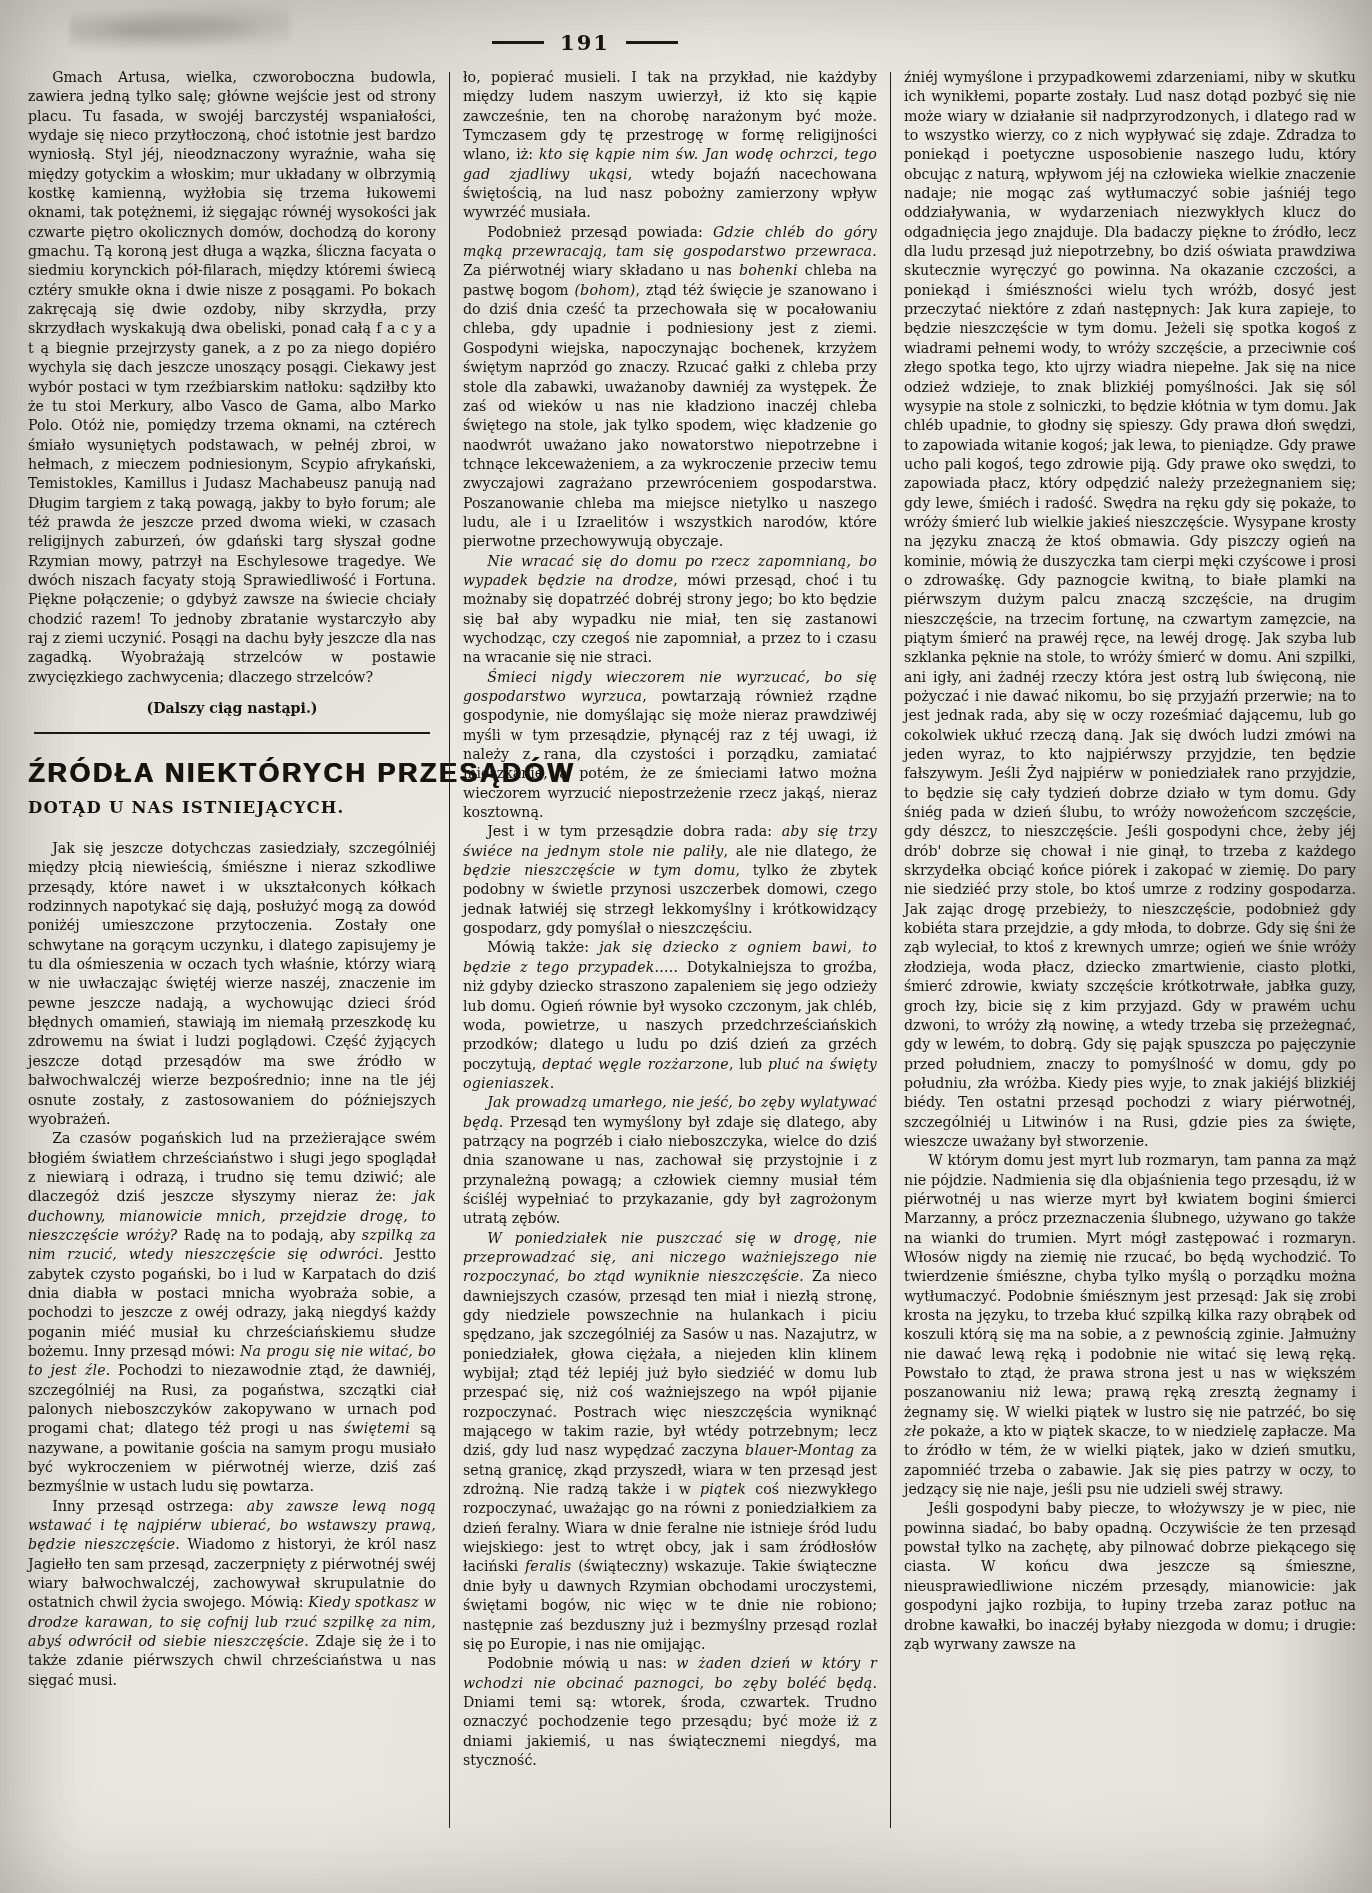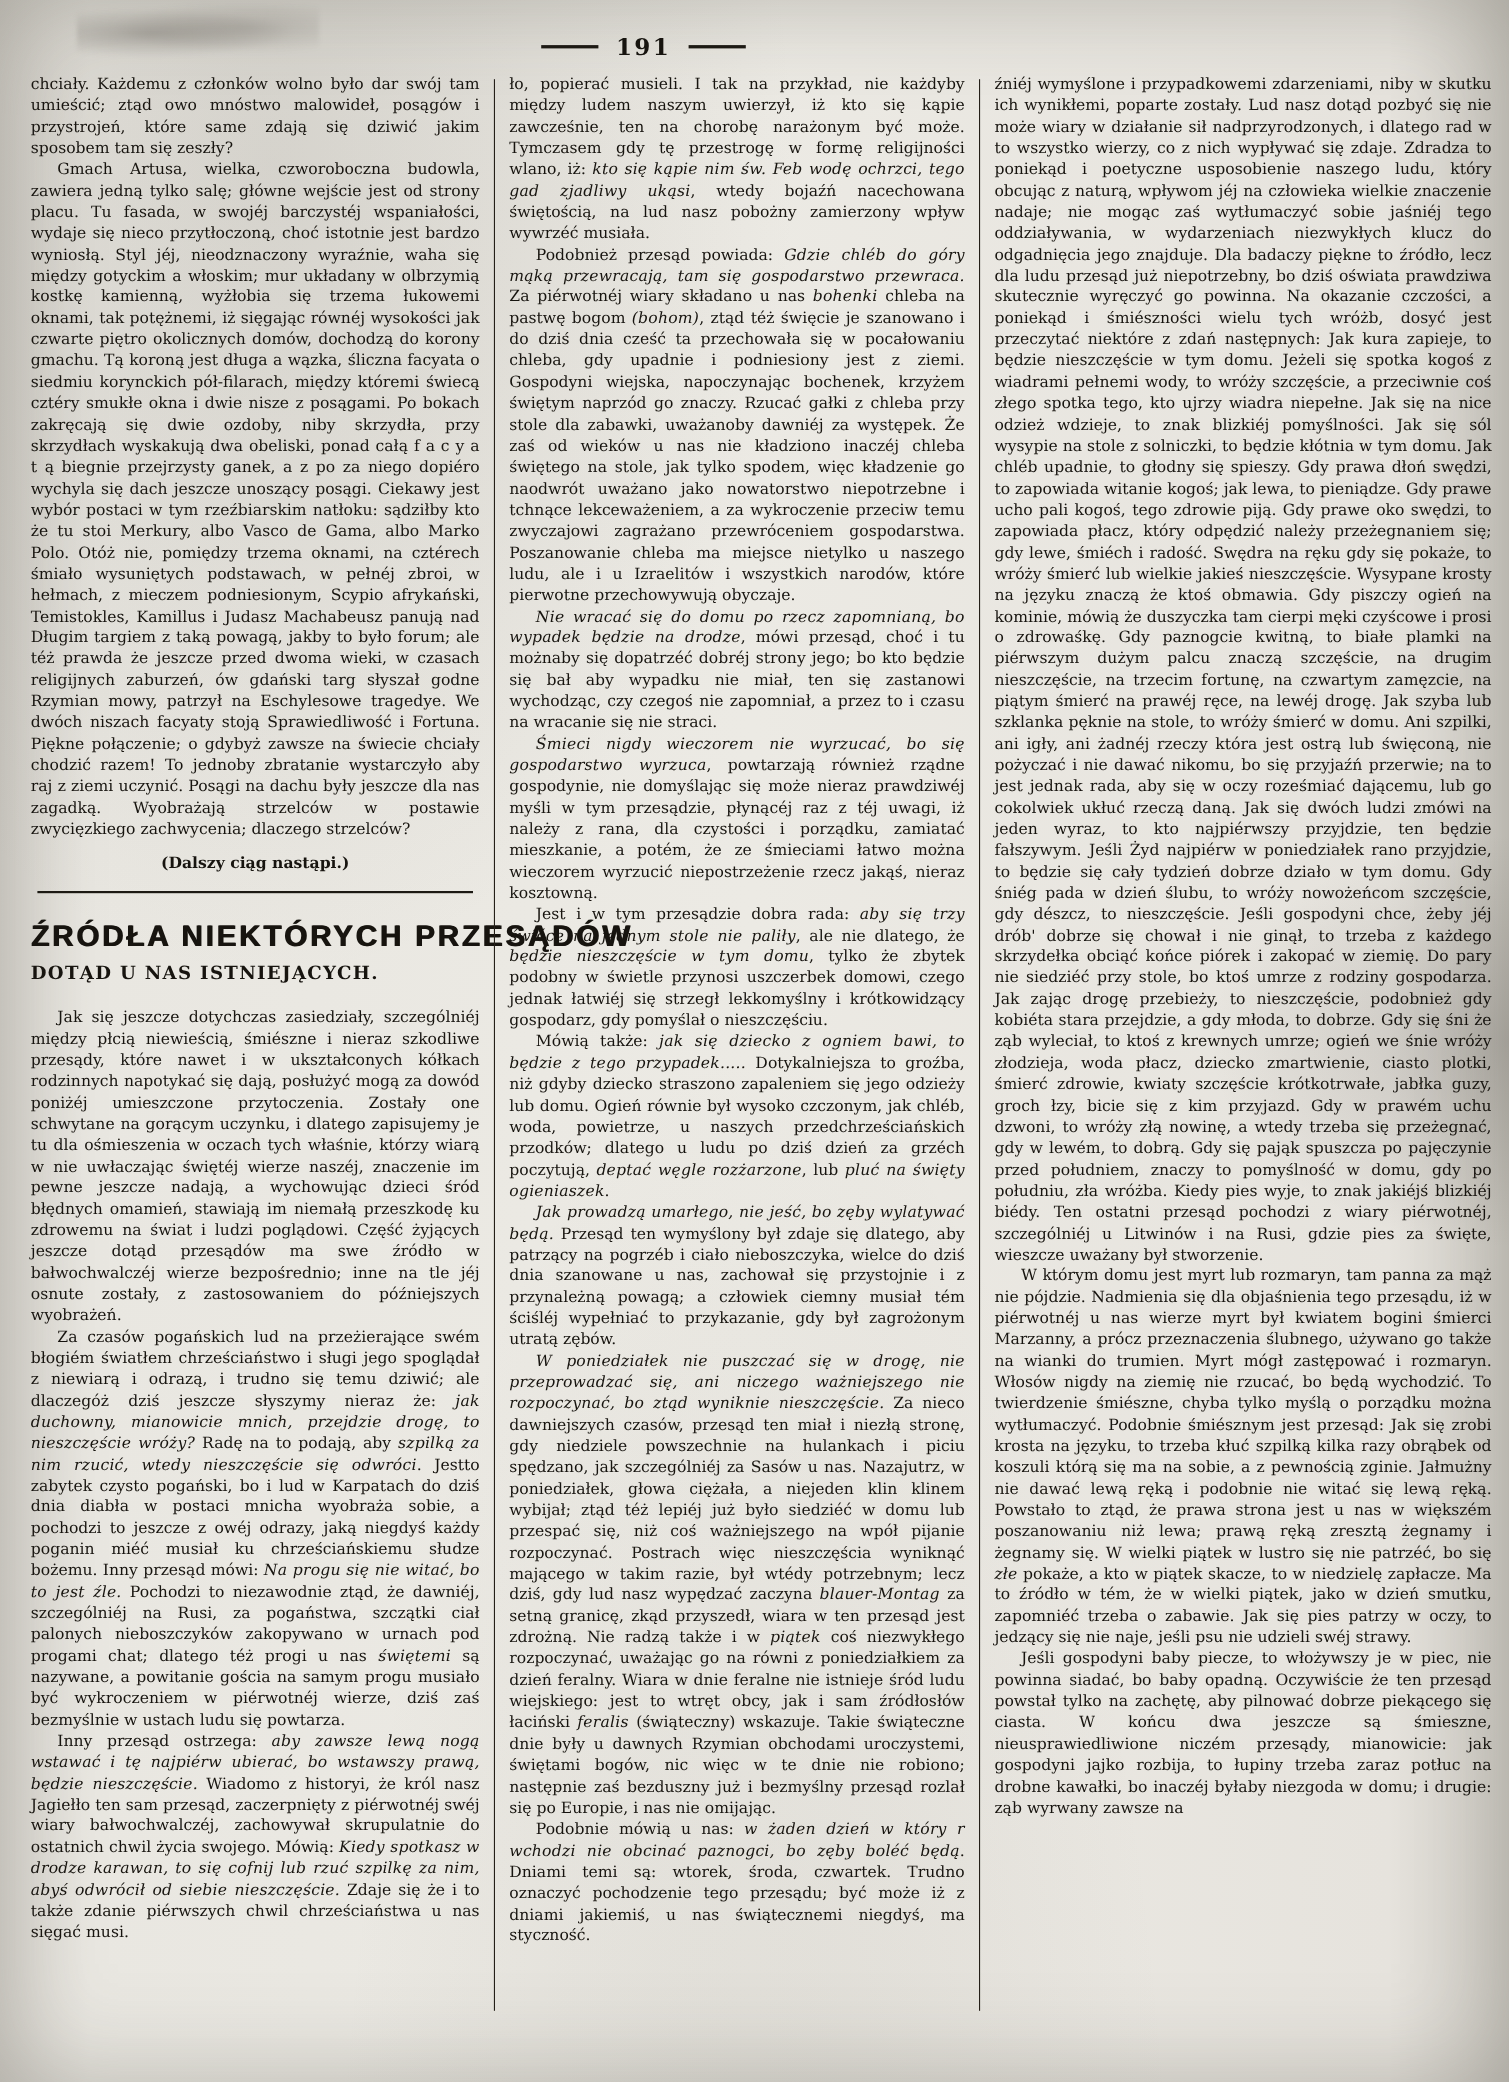--- a/index.html
+++ b/index.html
@@ -64,33 +64,32 @@
   <div class="smudge"></div>
 
   <div class="pageno-wrap">
     <div class="pageno-dash"></div>
     <div class="pageno">191</div>
     <div class="pageno-dash"></div>
   </div>
 
   <div class="cols">
     <div class="col col-1">
-        <p class="pc">chciały. Każdemu z członków wolno było dar swój tam umieścić; ztąd owo mnóstwo malowideł, posągów i przystrojeń, które same zdają się dziwić jakim sposobem tam się zeszły?</p>
         <p class="p">Gmach Artusa, wielka, czworoboczna budowla, zawiera jedną tylko salę; główne wejście jest od strony placu. Tu fasada, w swojéj barczystéj wspaniałości, wydaje się nieco przytłoczoną, choć istotnie jest bardzo wyniosłą. Styl jéj, nieodznaczony wyraźnie, waha się między gotyckim a włoskim; mur układany w olbrzymią kostkę kamienną, wyżłobia się trzema łukowemi oknami, tak potężnemi, iż sięgając równéj wysokości jak czwarte piętro okolicznych domów, dochodzą do korony gmachu. Tą koroną jest długa a wązka, śliczna facyata o siedmiu korynckich pół-filarach, między któremi świecą cztéry smukłe okna i dwie nisze z posągami. Po bokach zakręcają się dwie ozdoby, niby skrzydła, przy skrzydłach wyskakują dwa obeliski, ponad całą f a c y a t ą biegnie przejrzysty ganek, a z po za niego dopiéro wychyla się dach jeszcze unoszący posągi. Ciekawy jest wybór postaci w tym rzeźbiarskim natłoku: sądziłby kto że tu stoi Merkury, albo Vasco de Gama, albo Marko Polo. Otóż nie, pomiędzy trzema oknami, na cztérech śmiało wysuniętych podstawach, w pełnéj zbroi, w hełmach, z mieczem podniesionym, Scypio afrykański, Temistokles, Kamillus i Judasz Machabeusz panują nad Długim targiem z taką powagą, jakby to było forum; ale téż prawda że jeszcze przed dwoma wieki, w czasach religijnych zaburzeń, ów gdański targ słyszał godne Rzymian mowy, patrzył na Eschylesowe tragedye. We dwóch niszach facyaty stoją Sprawiedliwość i Fortuna. Piękne połączenie; o gdybyż zawsze na świecie chciały chodzić razem! To jednoby zbratanie wystarczyło aby raj z ziemi uczynić. Posągi na dachu były jeszcze dla nas zagadką. Wyobrażają strzelców w postawie zwycięzkiego zachwycenia; dlaczego strzelców?</p>
         <p class="note">(Dalszy ciąg nastąpi.)</p>
         <div class="rule"></div>
         <h2 class="h1">ŹRÓDŁA NIEKTÓRYCH PRZESĄDÓW</h2>
         <h3 class="h2">DOTĄD U NAS ISTNIEJĄCYCH.</h3>
         <p class="p">Jak się jeszcze dotychczas zasiedziały, szczególniéj między płcią niewieścią, śmiészne i nieraz szkodliwe przesądy, które nawet i w ukształconych kółkach rodzinnych napotykać się dają, posłużyć mogą za dowód poniżéj umieszczone przytoczenia. Zostały one schwytane na gorącym uczynku, i dlatego zapisujemy je tu dla ośmieszenia w oczach tych właśnie, którzy wiarą w nie uwłaczając świętéj wierze naszéj, znaczenie im pewne jeszcze nadają, a wychowując dzieci śród błędnych omamień, stawiają im niemałą przeszkodę ku zdrowemu na świat i ludzi poglądowi. Część żyjących jeszcze dotąd przesądów ma swe źródło w bałwochwalczéj wierze bezpośrednio; inne na tle jéj osnute zostały, z zastosowaniem do późniejszych wyobrażeń.</p>
         <p class="p">Za czasów pogańskich lud na przeżierające swém błogiém światłem chrześciaństwo i sługi jego spoglądał z niewiarą i odrazą, i trudno się temu dziwić; ale dlaczegóż dziś jeszcze słyszymy nieraz że: <i>jak duchowny, mianowicie mnich, przejdzie drogę, to nieszczęście wróży?</i> Radę na to podają, aby <i>szpilką za nim rzucić, wtedy nieszczęście się odwróci</i>. Jestto zabytek czysto pogański, bo i lud w Karpatach do dziś dnia diabła w postaci mnicha wyobraża sobie, a pochodzi to jeszcze z owéj odrazy, jaką niegdyś każdy poganin miéć musiał ku chrześciańskiemu słudze bożemu. Inny przesąd mówi: <i>Na progu się nie witać, bo to jest źle.</i> Pochodzi to niezawodnie ztąd, że dawniéj, szczególniéj na Rusi, za pogaństwa, szczątki ciał palonych nieboszczyków zakopywano w urnach pod progami chat; dlatego téż progi u nas <i>świętemi</i> są nazywane, a powitanie gościa na samym progu musiało być wykroczeniem w piérwotnéj wierze, dziś zaś bezmyślnie w ustach ludu się powtarza.</p>
         <p class="p">Inny przesąd ostrzega: <i>aby zawsze lewą nogą wstawać i tę najpiérw ubierać, bo wstawszy prawą, będzie nieszczęście.</i> Wiadomo z historyi, że król nasz Jagiełło ten sam przesąd, zaczerpnięty z piérwotnéj swéj wiary bałwochwalczéj, zachowywał skrupulatnie do ostatnich chwil życia swojego. Mówią: <i>Kiedy spotkasz w drodze karawan, to się cofnij lub rzuć szpilkę za nim, abyś odwrócił od siebie nieszczęście.</i> Zdaje się że i to także zdanie piérwszych chwil chrześciaństwa u nas sięgać musi.</p>
       </div>
     <div class="vrule vrule-1"></div>
     <div class="col col-2">
-        <p class="pc">ło, popierać musieli. I tak na przykład, nie każdyby między ludem naszym uwierzył, iż kto się kąpie zawcześnie, ten na chorobę narażonym być może. Tymczasem gdy tę przestrogę w formę religijności wlano, iż: <i>kto się kąpie nim św. Feb wodę ochrzci, tego gad zjadliwy ukąsi</i>, wtedy bojaźń nacechowana świętością, na lud nasz pobożny zamierzony wpływ wywrzéć musiała.</p>
+        <p class="pc">ło, popierać musieli. I tak na przykład, nie każdyby między ludem naszym uwierzył, iż kto się kąpie zawcześnie, ten na chorobę narażonym być może. Tymczasem gdy tę przestrogę w formę religijności wlano, iż: <i>kto się kąpie nim św. Jan wodę ochrzci, tego gad zjadliwy ukąsi</i>, wtedy bojaźń nacechowana świętością, na lud nasz pobożny zamierzony wpływ wywrzéć musiała.</p>
         <p class="p">Podobnież przesąd powiada: <i>Gdzie chléb do góry mąką przewracają, tam się gospodarstwo przewraca.</i> Za piérwotnéj wiary składano u nas <i>bohenki</i> chleba na pastwę bogom <i>(bohom)</i>, ztąd téż święcie je szanowano i do dziś dnia cześć ta przechowała się w pocałowaniu chleba, gdy upadnie i podniesiony jest z ziemi. Gospodyni wiejska, napoczynając bochenek, krzyżem świętym naprzód go znaczy. Rzucać gałki z chleba przy stole dla zabawki, uważanoby dawniéj za występek. Że zaś od wieków u nas nie kładziono inaczéj chleba świętego na stole, jak tylko spodem, więc kładzenie go naodwrót uważano jako nowatorstwo niepotrzebne i tchnące lekceważeniem, a za wykroczenie przeciw temu zwyczajowi zagrażano przewróceniem gospodarstwa. Poszanowanie chleba ma miejsce nietylko u naszego ludu, ale i u Izraelitów i wszystkich narodów, które pierwotne przechowywują obyczaje.</p>
         <p class="p"><i>Nie wracać się do domu po rzecz zapomnianą, bo wypadek będzie na drodze</i>, mówi przesąd, choć i tu możnaby się dopatrzéć dobréj strony jego; bo kto będzie się bał aby wypadku nie miał, ten się zastanowi wychodząc, czy czegoś nie zapomniał, a przez to i czasu na wracanie się nie straci.</p>
         <p class="p"><i>Śmieci nigdy wieczorem nie wyrzucać, bo się gospodarstwo wyrzuca</i>, powtarzają również rządne gospodynie, nie domyślając się może nieraz prawdziwéj myśli w tym przesądzie, płynącéj raz z téj uwagi, iż należy z rana, dla czystości i porządku, zamiatać mieszkanie, a potém, że ze śmieciami łatwo można wieczorem wyrzucić niepostrzeżenie rzecz jakąś, nieraz kosztowną.</p>
         <p class="p">Jest i w tym przesądzie dobra rada: <i>aby się trzy świéce na jednym stole nie paliły</i>, ale nie dlatego, że <i>będzie nieszczęście w tym domu</i>, tylko że zbytek podobny w świetle przynosi uszczerbek domowi, czego jednak łatwiéj się strzegł lekkomyślny i krótkowidzący gospodarz, gdy pomyślał o nieszczęściu.</p>
         <p class="p">Mówią także: <i>jak się dziecko z ogniem bawi, to będzie z tego przypadek.....</i> Dotykalniejsza to groźba, niż gdyby dziecko straszono zapaleniem się jego odzieży lub domu. Ogień równie był wysoko czczonym, jak chléb, woda, powietrze, u naszych przedchrześciańskich przodków; dlatego u ludu po dziś dzień za grzéch poczytują, <i>deptać węgle rozżarzone</i>, lub <i>pluć na święty ogieniaszek</i>.</p>
         <p class="p"><i>Jak prowadzą umarłego, nie jeść, bo zęby wylatywać będą.</i> Przesąd ten wymyślony był zdaje się dlatego, aby patrzący na pogrzéb i ciało nieboszczyka, wielce do dziś dnia szanowane u nas, zachował się przystojnie i z przynależną powagą; a człowiek ciemny musiał tém ściśléj wypełniać to przykazanie, gdy był zagrożonym utratą zębów.</p>
         <p class="p"><i>W poniedziałek nie puszczać się w drogę, nie przeprowadzać się, ani niczego ważniejszego nie rozpoczynać, bo ztąd wyniknie nieszczęście.</i> Za nieco dawniejszych czasów, przesąd ten miał i niezłą stronę, gdy niedziele powszechnie na hulankach i piciu spędzano, jak szczególniéj za Sasów u nas. Nazajutrz, w poniedziałek, głowa ciężała, a niejeden klin klinem wybijał; ztąd téż lepiéj już było siedziéć w domu lub przespać się, niż coś ważniejszego na wpół pijanie rozpoczynać. Postrach więc nieszczęścia wyniknąć mającego w takim razie, był wtédy potrzebnym; lecz dziś, gdy lud nasz wypędzać zaczyna <i>blauer-Montag</i> za setną granicę, zkąd przyszedł, wiara w ten przesąd jest zdrożną. Nie radzą także i w <i>piątek</i> coś niezwykłego rozpoczynać, uważając go na równi z poniedziałkiem za dzień feralny. Wiara w dnie feralne nie istnieje śród ludu wiejskiego: jest to wtręt obcy, jak i sam źródłosłów łaciński <i>feralis</i> (świąteczny) wskazuje. Takie świąteczne dnie były u dawnych Rzymian obchodami uroczystemi, świętami bogów, nic więc w te dnie nie robiono; następnie zaś bezduszny już i bezmyślny przesąd rozlał się po Europie, i nas nie omijając.</p>
         <p class="p">Podobnie mówią u nas: <i>w żaden dzień w który r wchodzi nie obcinać paznogci, bo zęby boléć będą</i>. Dniami temi są: wtorek, środa, czwartek. Trudno oznaczyć pochodzenie tego przesądu; być może iż z dniami jakiemiś, u nas świątecznemi niegdyś, ma styczność.</p>
       </div>
     <div class="vrule vrule-2"></div>

